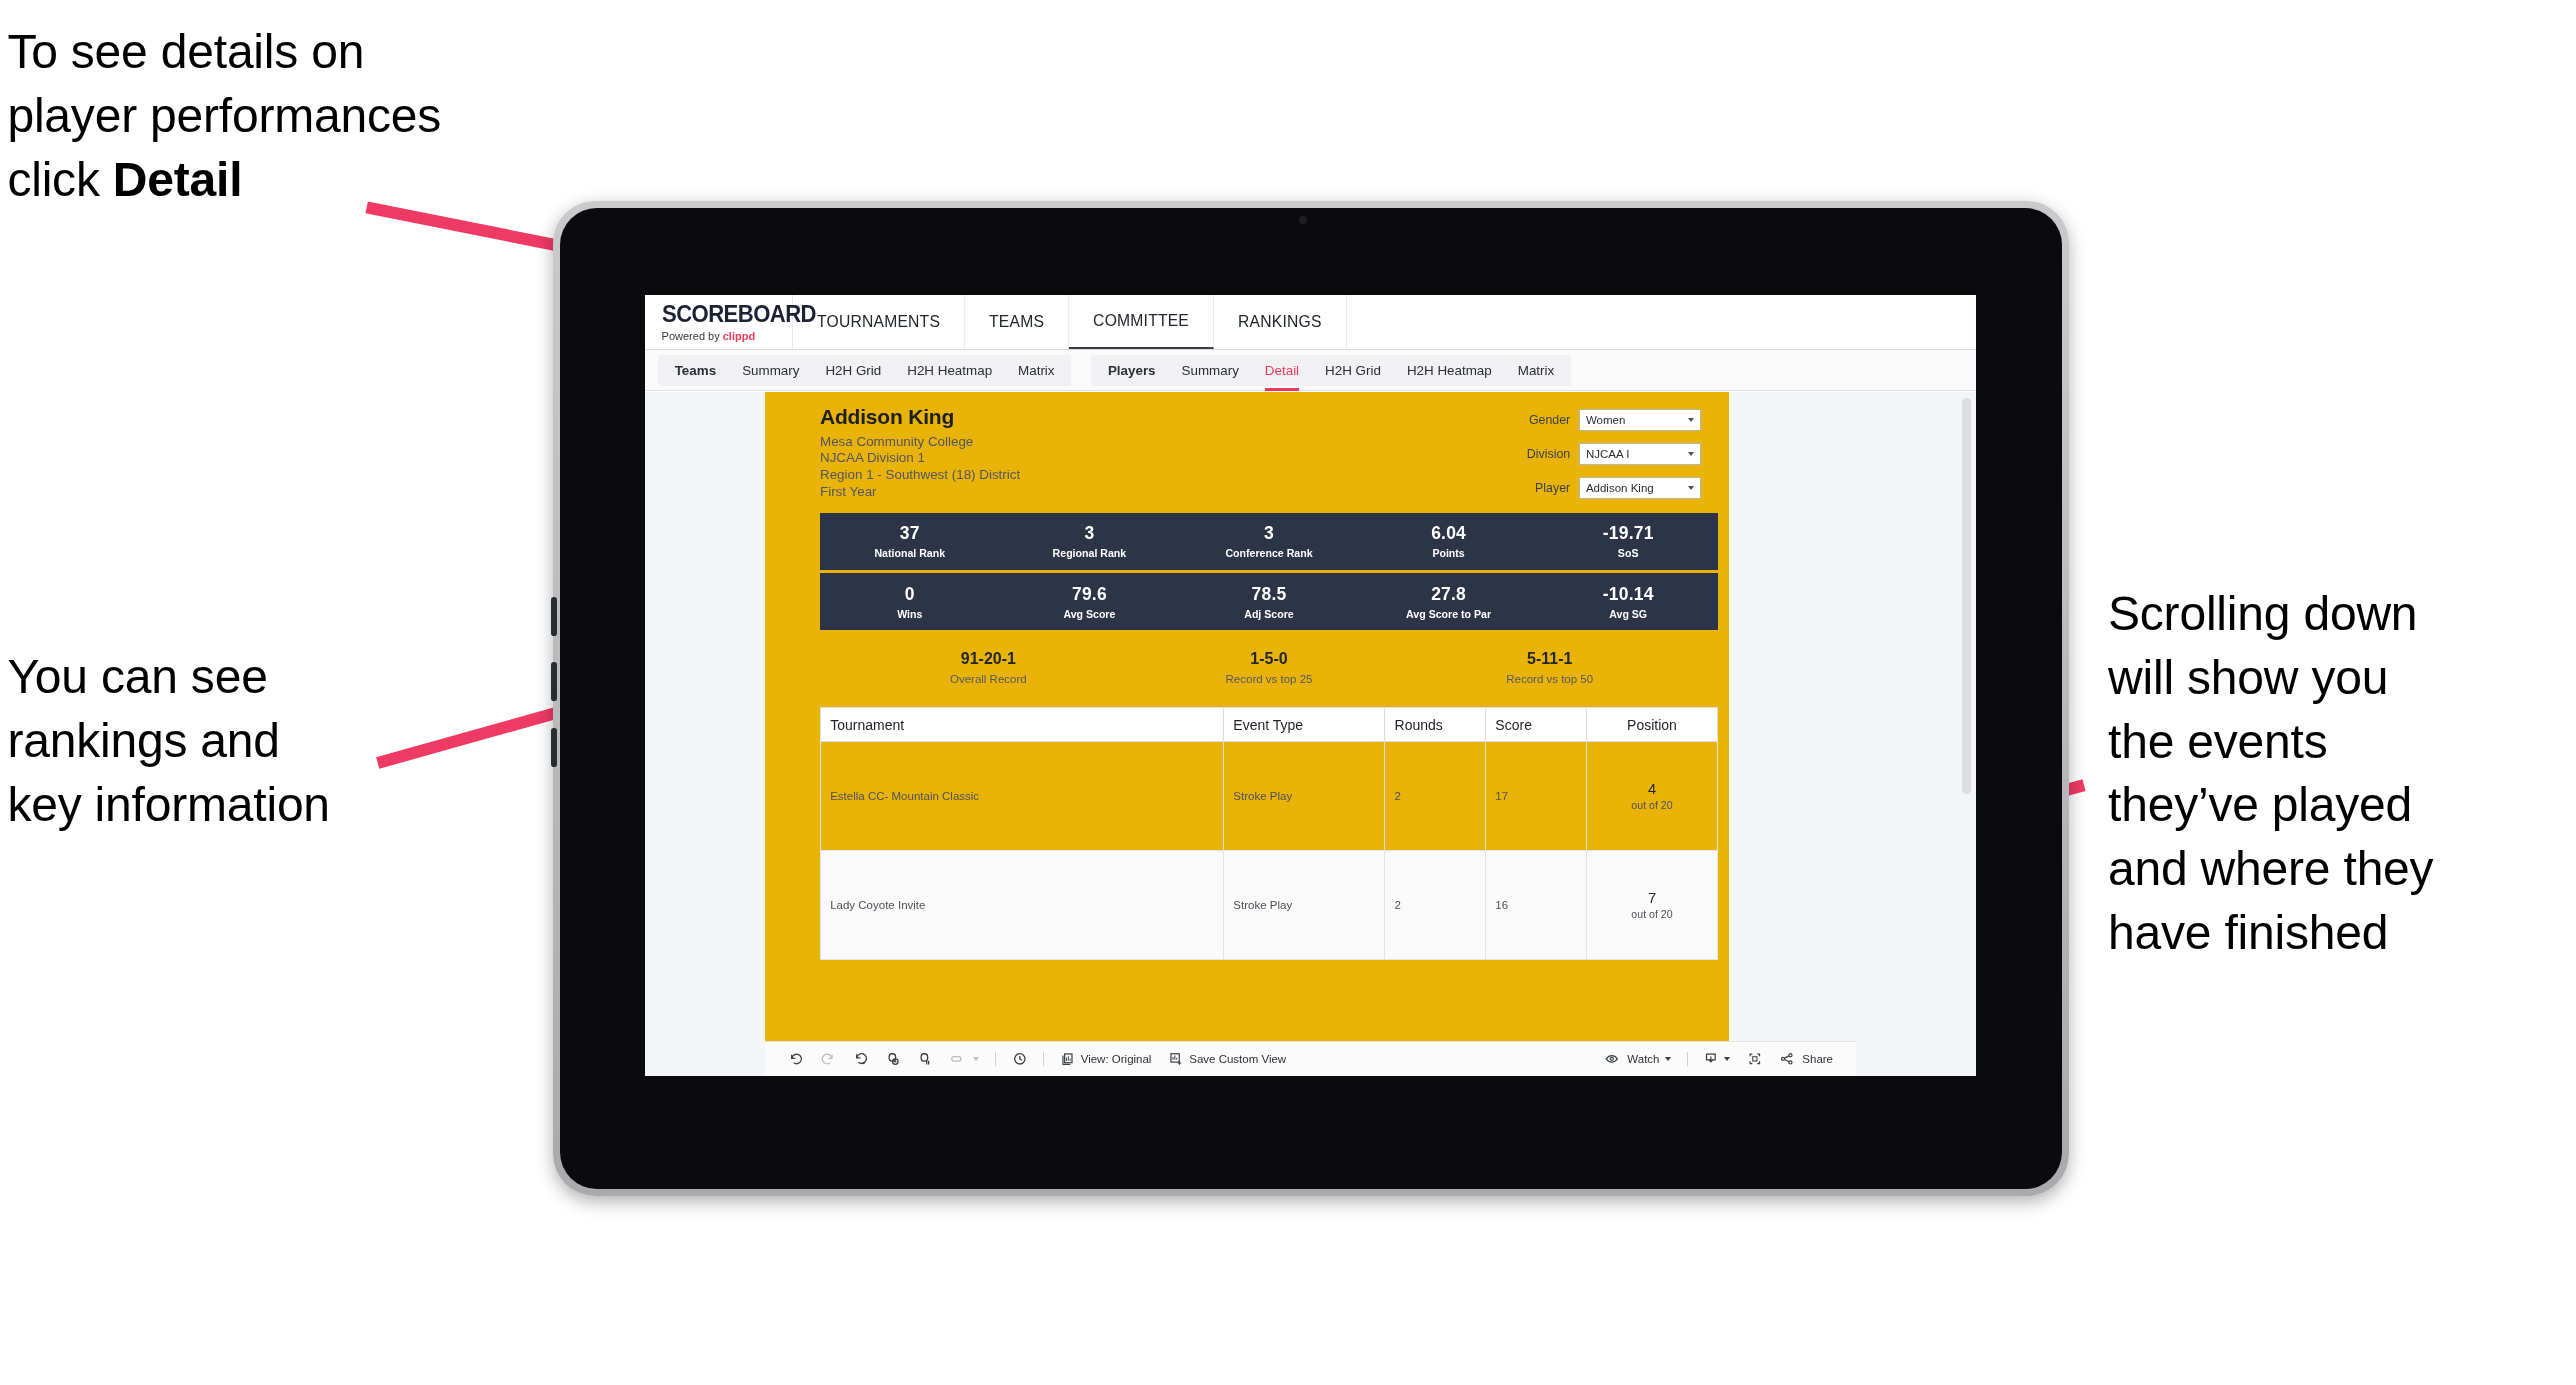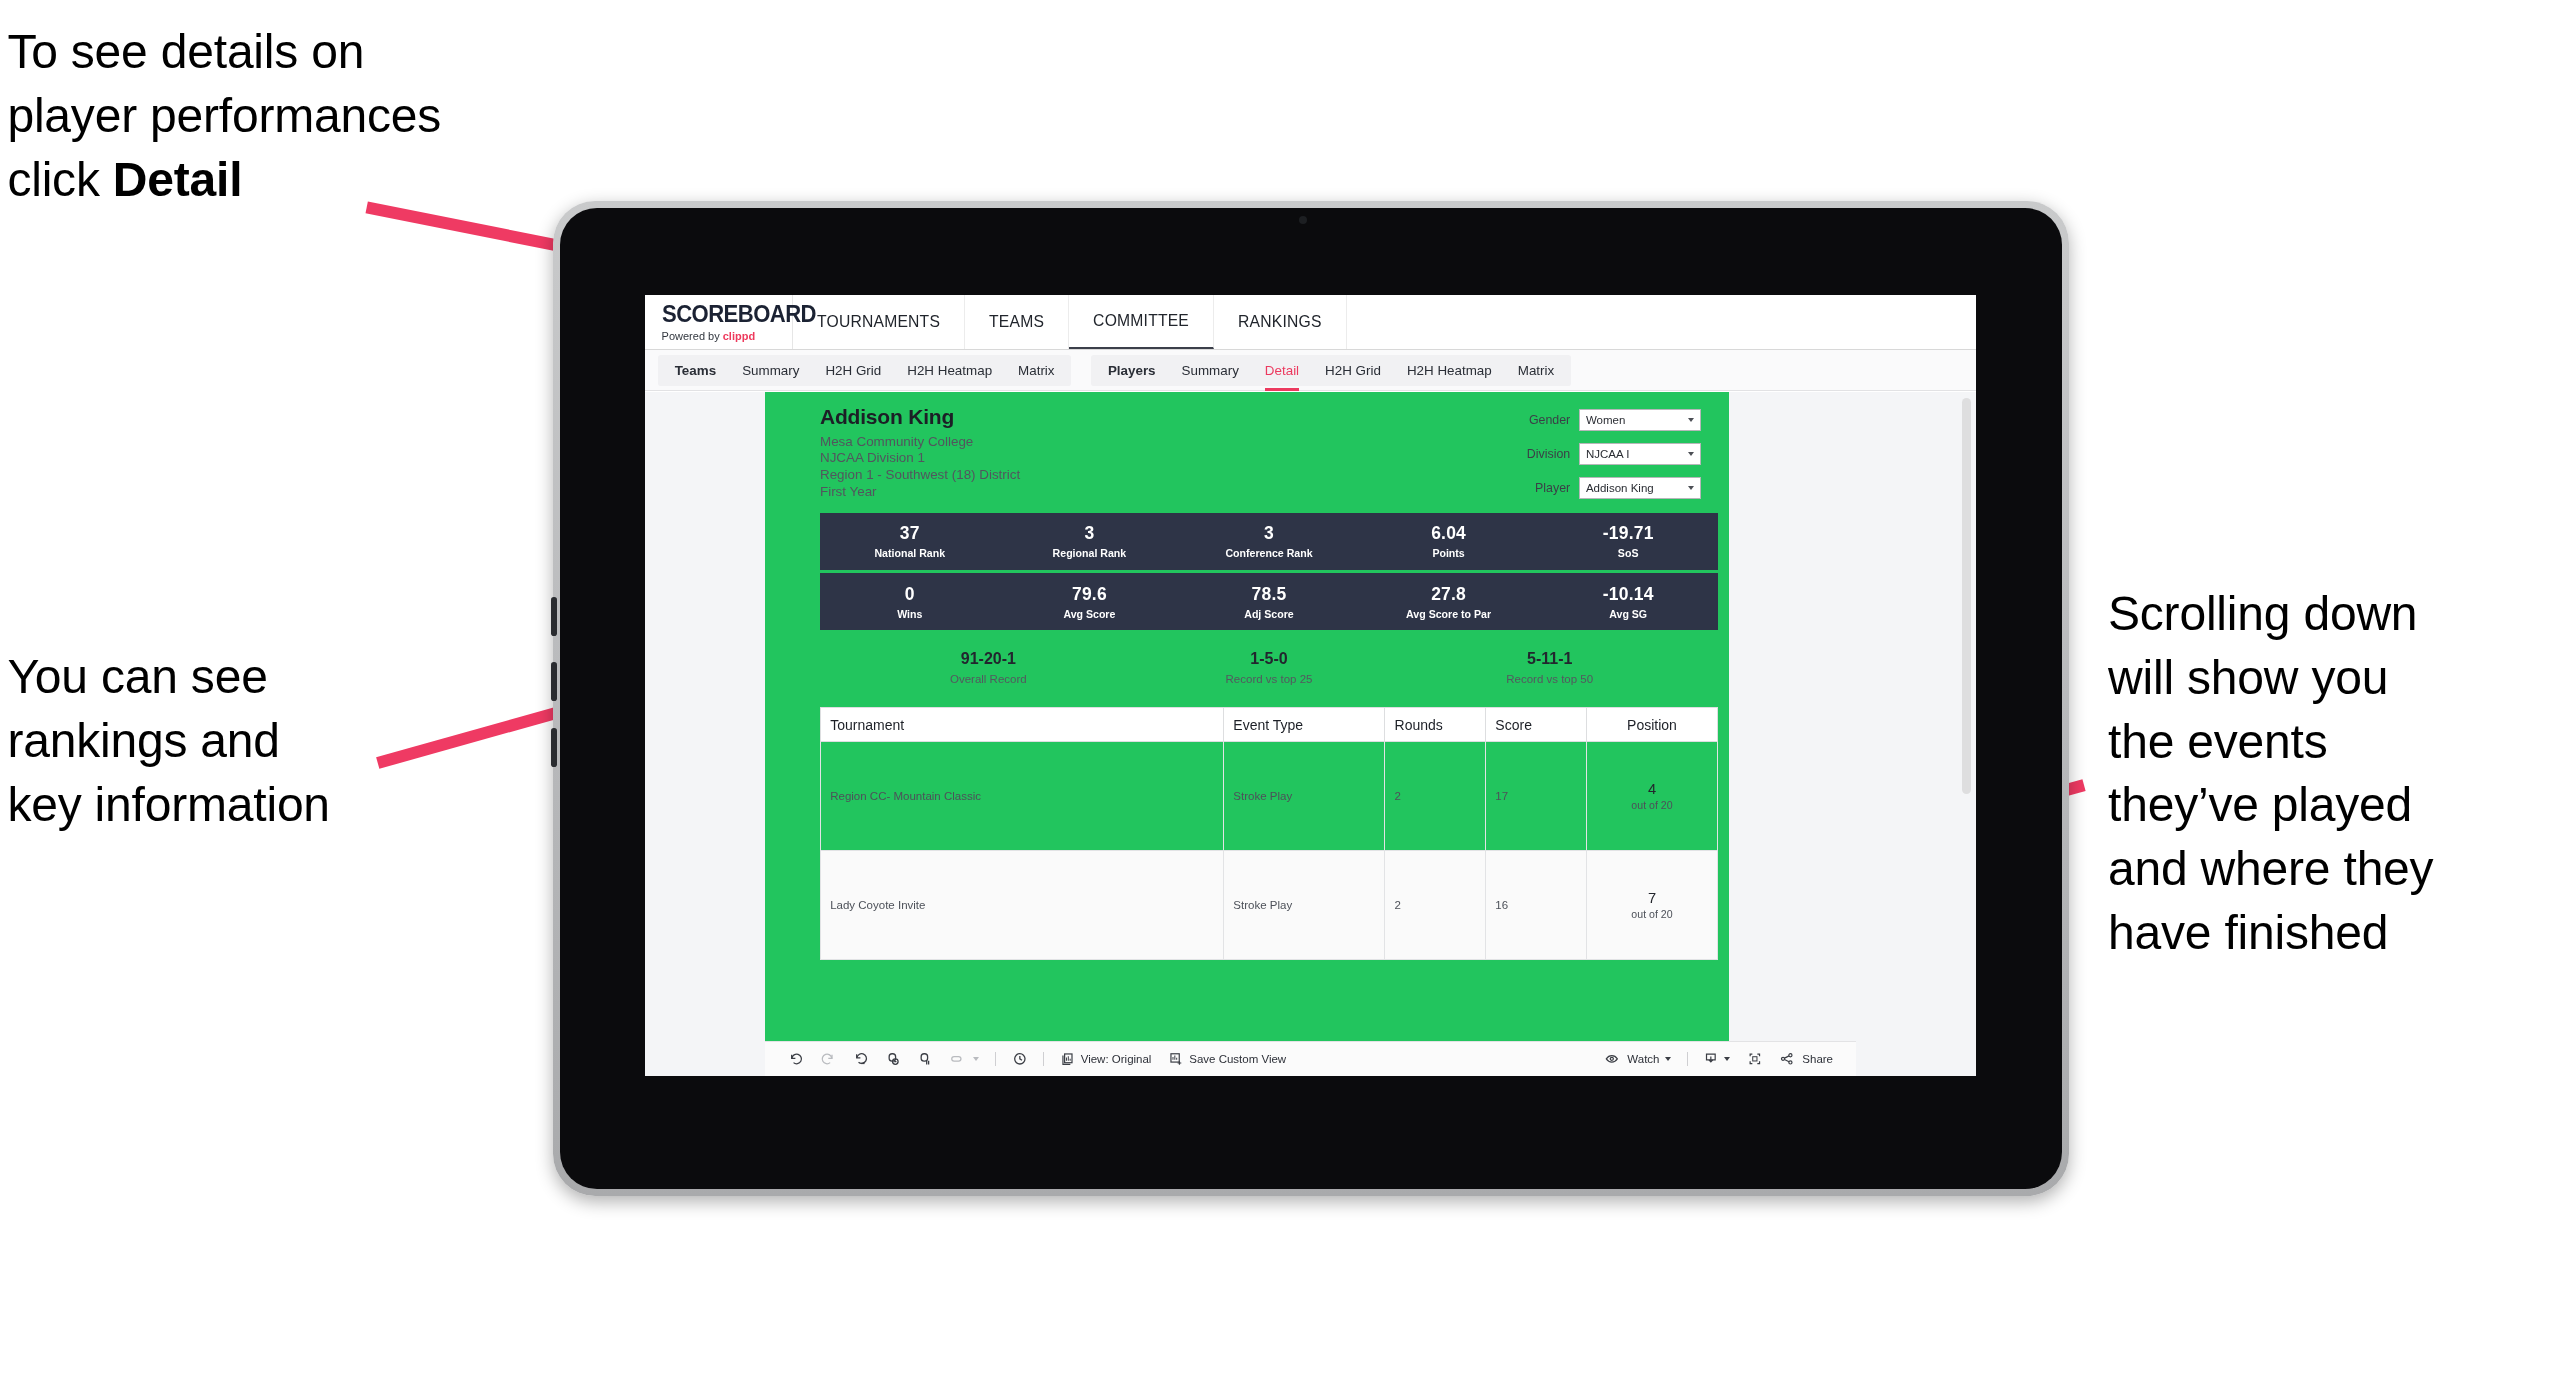--- a/index.html
+++ b/index.html
@@ -87,21 +87,21 @@
     content:""; position:absolute; left:13px; right:13px; bottom:-5.5px; height:2.8px; background:#ec3a5f;
   }
 
   
   #viz {
     position:absolute; left:0; right:0; top:97px; bottom:0;
     background: #f4f5f7;
   }
   #sheet {
     position:absolute; left: 120px; top: 0; width: 964px; bottom: 35px;
-    background:#22c55e;
+    background:#eab308;
     text-decoration:underline;
   }
   #sheet-inner { position:absolute; left:55px; right:11px; top:13px; bottom:0; }
 
   .ptitle { font-size: 21px; font-weight: 800; color:#1c1f26; letter-spacing:-0.2px; }
   .pmeta  { font-size: 13.4px; color:#52565e; margin-top: 4.6px; line-height: 1.18; }
 
   #filters { position:absolute; right: 16.6px; top: 3.7px; width: 249px; }
   .frow { display:flex; align-items:center; justify-content:flex-end; margin-bottom: 12px; }
   .flabel { font-size: 12.4px; color:#3b3f47; margin-right: 9.2px; }
@@ -336,21 +336,21 @@
               <tr>
                 <th>Tournament</th>
                 <th>Event Type</th>
                 <th>Rounds</th>
                 <th>Score</th>
                 <th class="pos">Position</th>
               </tr>
             </thead>
             <tbody>
               <tr class="r1">
-                <td>Region CC- Mountain Classic</td>
+                <td>Estella CC- Mountain Classic</td>
                 <td>Stroke Play</td>
                 <td>2</td>
                 <td>17</td>
                 <td class="pos">
                   <div class="pv">4</div>
                   <div class="pl">out of 20</div>
                 </td>
               </tr>
               <tr class="r2">
                 <td>Lady Coyote Invite</td>

